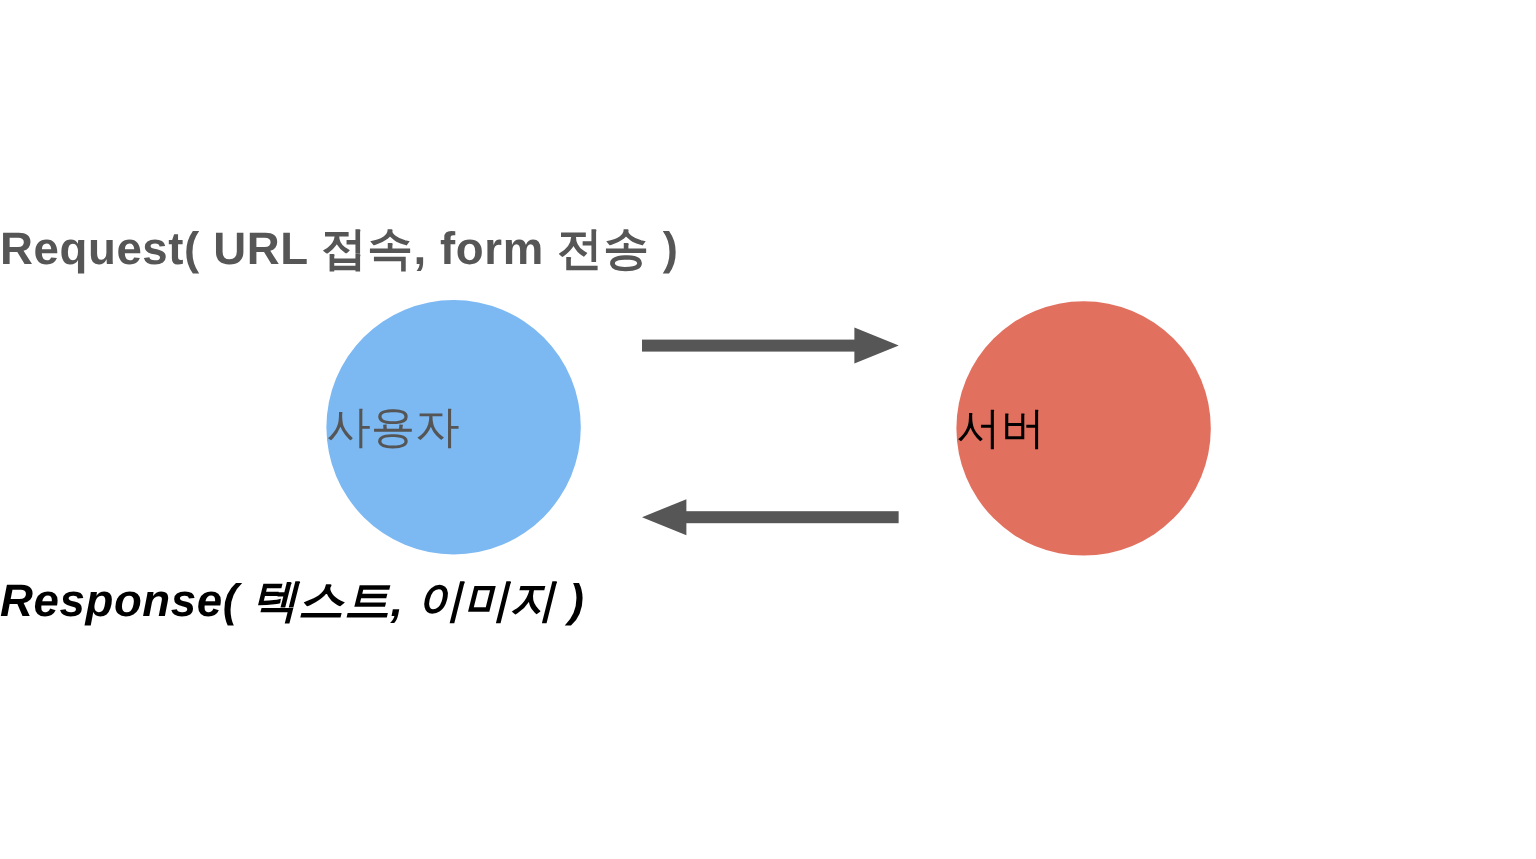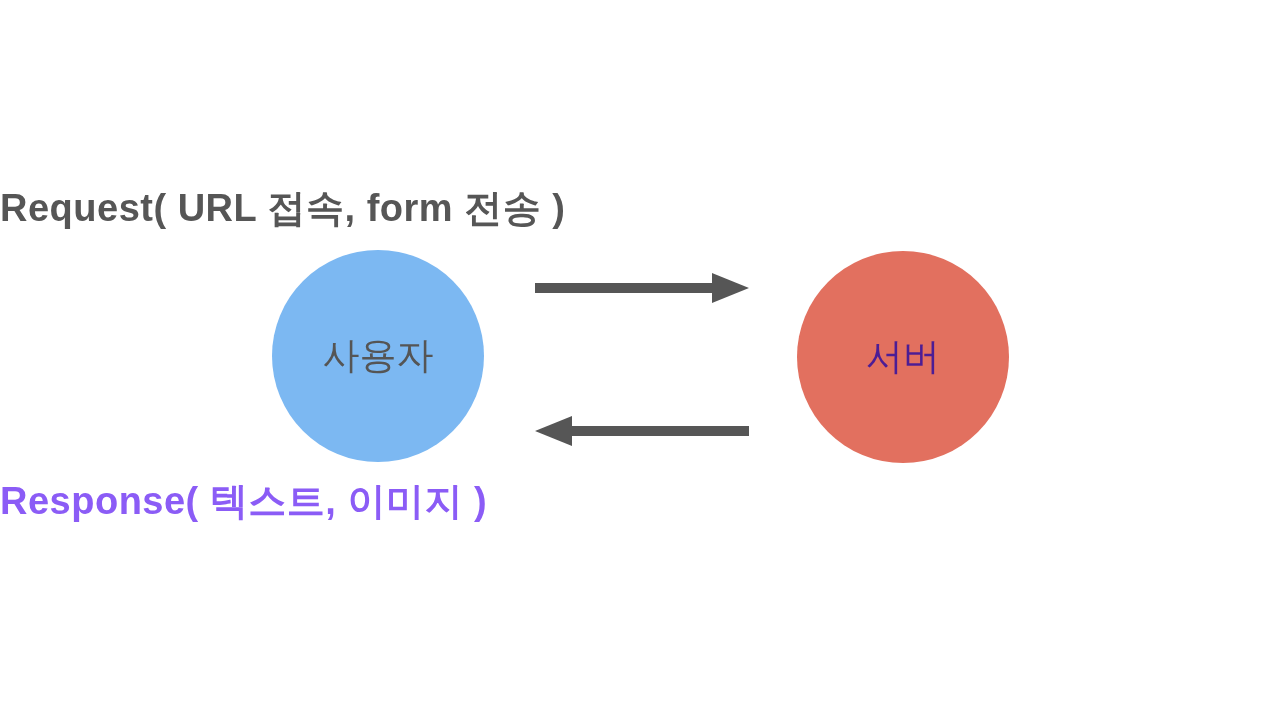--- a/index.html
+++ b/index.html
@@ -26,21 +26,21 @@
     white-space: nowrap;
   }
   .flow-label.request  { top: 186px; }
   .flow-label.response { top: 479px; }
   .node {
     position: absolute;
     width: 212px; height: 212px;
     border-radius: 50%;
     display: flex;
     align-items: center;
-    justify-content: center;
+    justify-content: flex-start;
     font-weight: normal;
     font-size: 37px;
     white-space: nowrap;
   }
   .node.user   { left: 272px; top: 250px; color: #555555; }
   .node.server { left: 797px; top: 251px; color: #ffffff; }
   .arrow {
     position: absolute;
     display: block;
   }
@@ -62,18 +62,18 @@
     <rect x="0" y="11" width="182" height="10" fill="currentColor"></rect>
     <polygon points="177,1 214,16 177,31" fill="currentColor"></polygon>
   </svg>
 
   <svg class="arrow response" width="214" height="32" viewBox="0 0 214 32" style="color: rgb(86, 86, 86);">
     <rect x="32" y="11" width="182" height="10" fill="currentColor"></rect>
     <polygon points="37,1 0,16 37,31" fill="currentColor"></polygon>
   </svg>
 
   <div class="node server" style="background-color: rgb(226, 112, 95);">
-    <span style="color: #4c1d95;">서버</span>
+    <span style="color: #000000;">서버</span>
   </div>
 
-  <div class="flow-label response" style="color: #8b5cf6;">Response( 텍스트, 이미지 )</div>
+  <div class="flow-label response" style="color: #000000; font-style: italic;">Response( 텍스트, 이미지 )</div>
 
 </div>
 
 </body></html>

